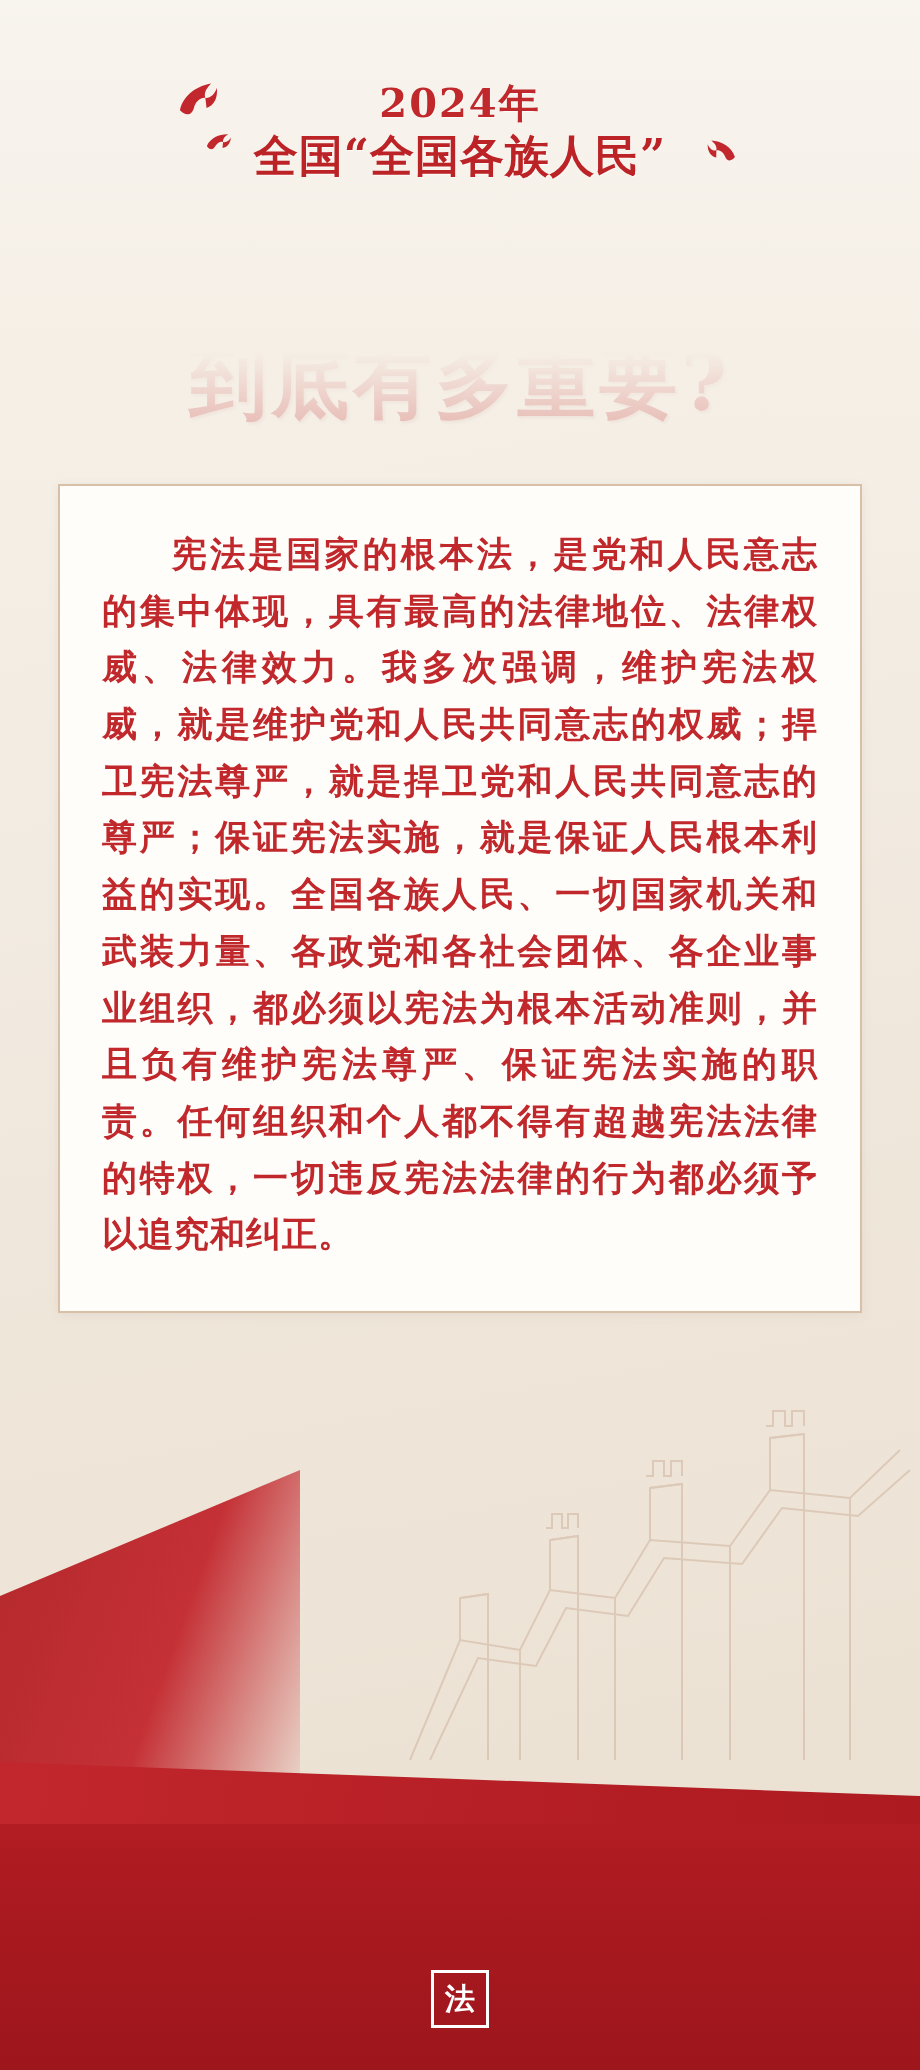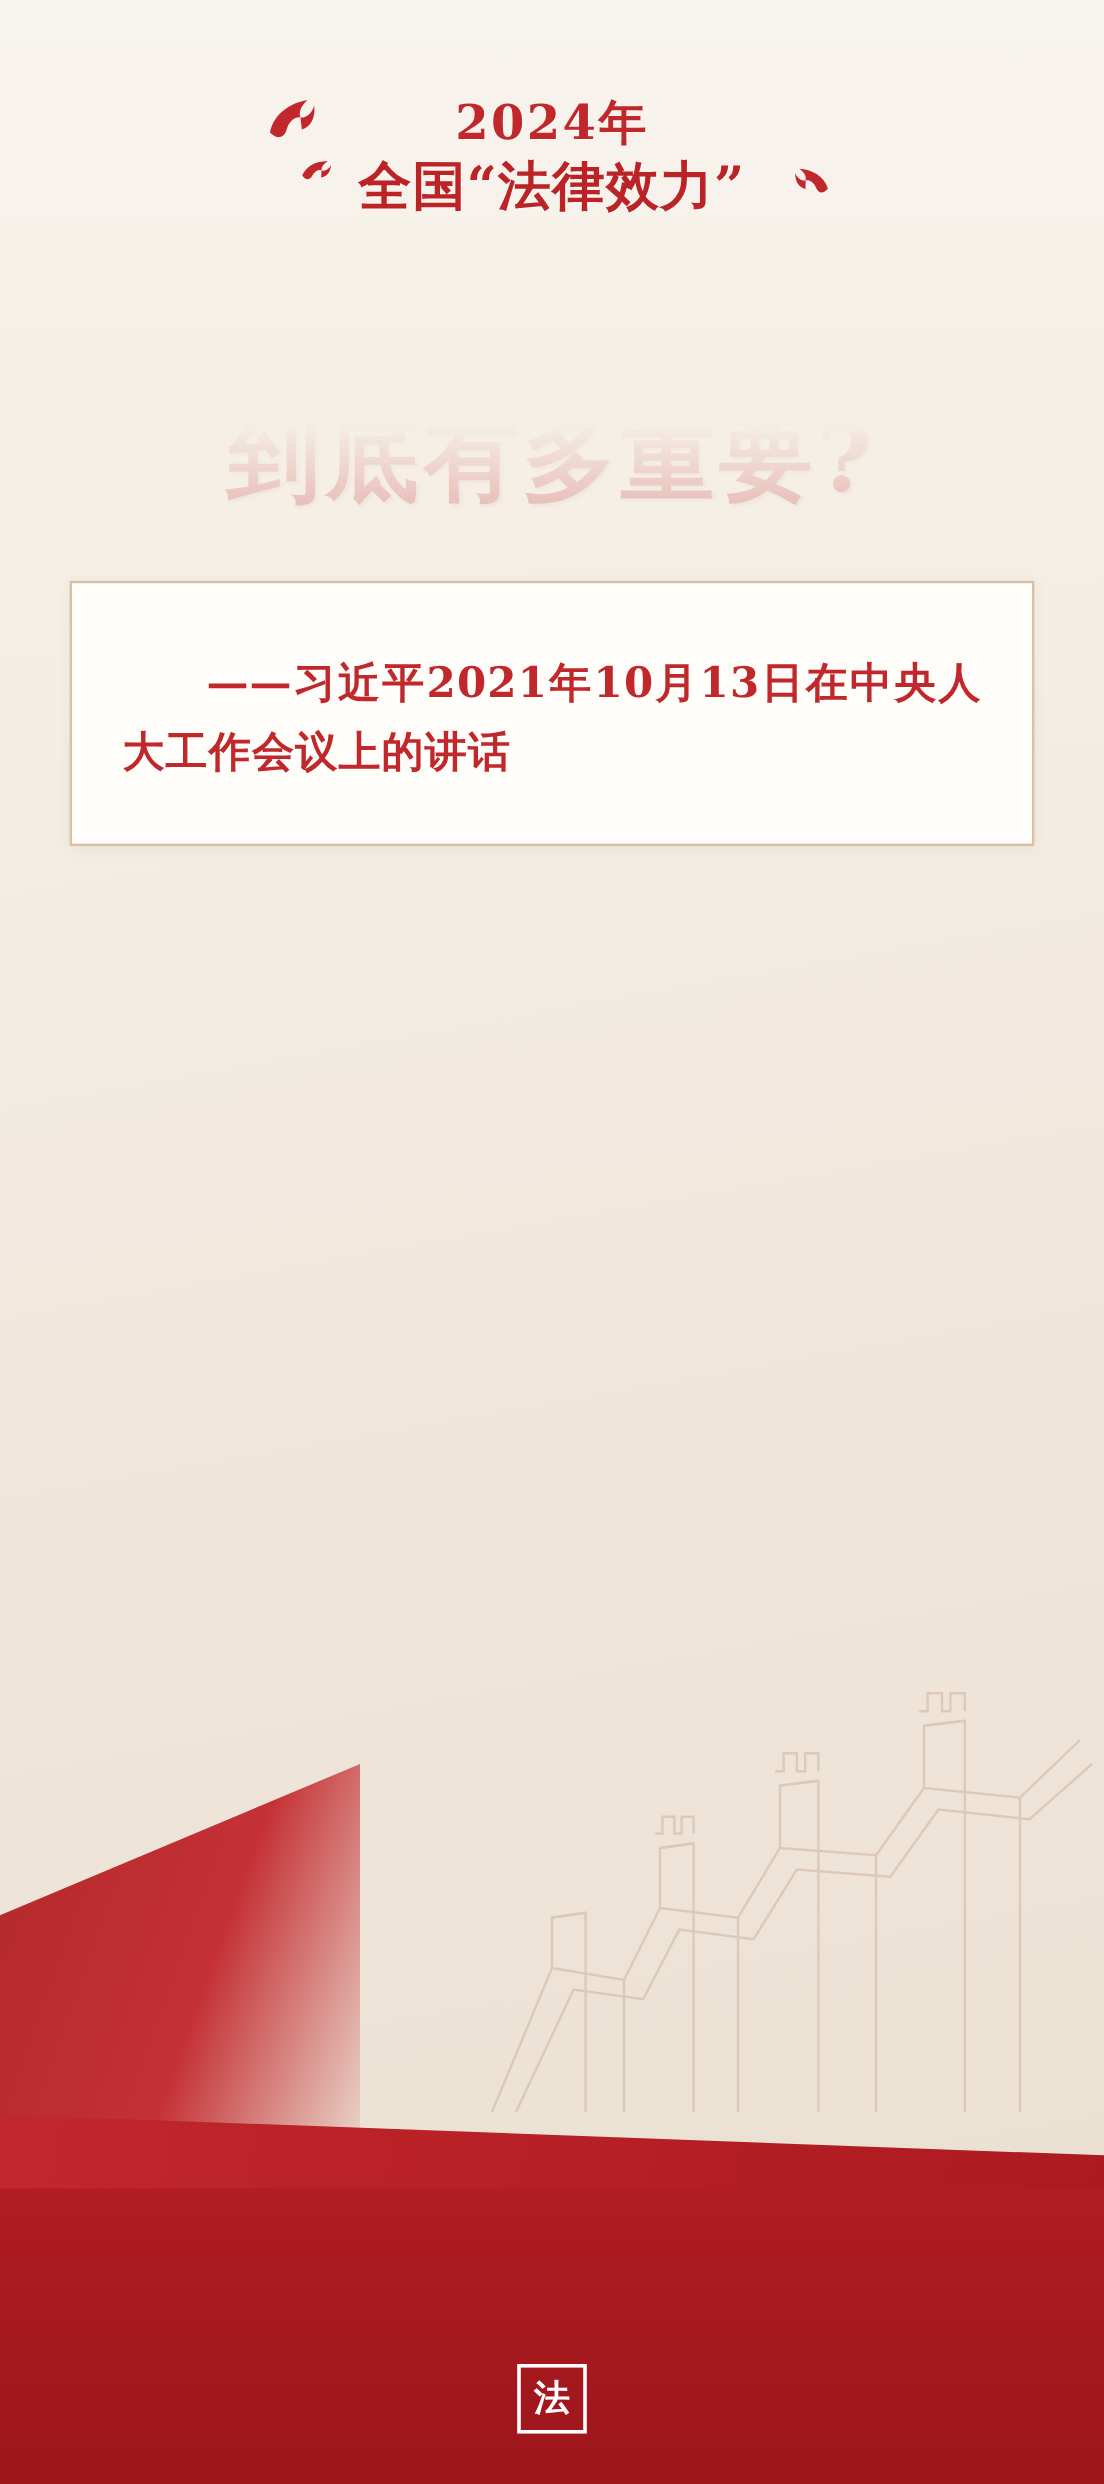--- a/index.html
+++ b/index.html
@@ -219,31 +219,31 @@
       </span>
       <span class="dove right">
         <svg width="38" height="28" viewBox="0 0 46 34" xmlns="http://www.w3.org/2000/svg">
           <g transform="scale(-1,1) translate(-46,0)">
             <path d="M2 20 C10 6 26 2 40 4 C32 8 30 12 30 16 C26 14 20 16 16 22 C12 28 6 28 2 20 Z" fill="currentColor"></path>
             <path d="M30 16 C34 18 40 16 44 10 C42 20 36 26 28 26 Z" fill="currentColor"></path>
           </g>
         </svg>
       </span>
       <div class="badge-year">2024年</div>
-      <div class="badge-main">全国“法律效力”</div>
+      <div class="badge-main">全国“全国各族人民”</div>
     </div>
   </div>
 
   <div class="title-wrap">
     <div class="title-l1">宪法</div>
     <div class="title-l2">到底有多重要?</div>
   </div>
 
   <div class="card">
-    <p class="attrib">——习近平2021年10月13日在中央人大工作会议上的讲话</p>
+    <p class="body">宪法是国家的根本法，是党和人民意志的集中体现，具有最高的法律地位、法律权威、法律效力。我多次强调，维护宪法权威，就是维护党和人民共同意志的权威；捍卫宪法尊严，就是捍卫党和人民共同意志的尊严；保证宪法实施，就是保证人民根本利益的实现。全国各族人民、一切国家机关和武装力量、各政党和各社会团体、各企业事业组织，都必须以宪法为根本活动准则，并且负有维护宪法尊严、保证宪法实施的职责。任何组织和个人都不得有超越宪法法律的特权，一切违反宪法法律的行为都必须予以追究和纠正。</p>
   </div>
 
   <div class="footer-band"></div>
   <div class="footer-content">
     <div class="logo-row">
       <span class="logo-mark">法</span>
     </div>
   </div>
 
 </div>

